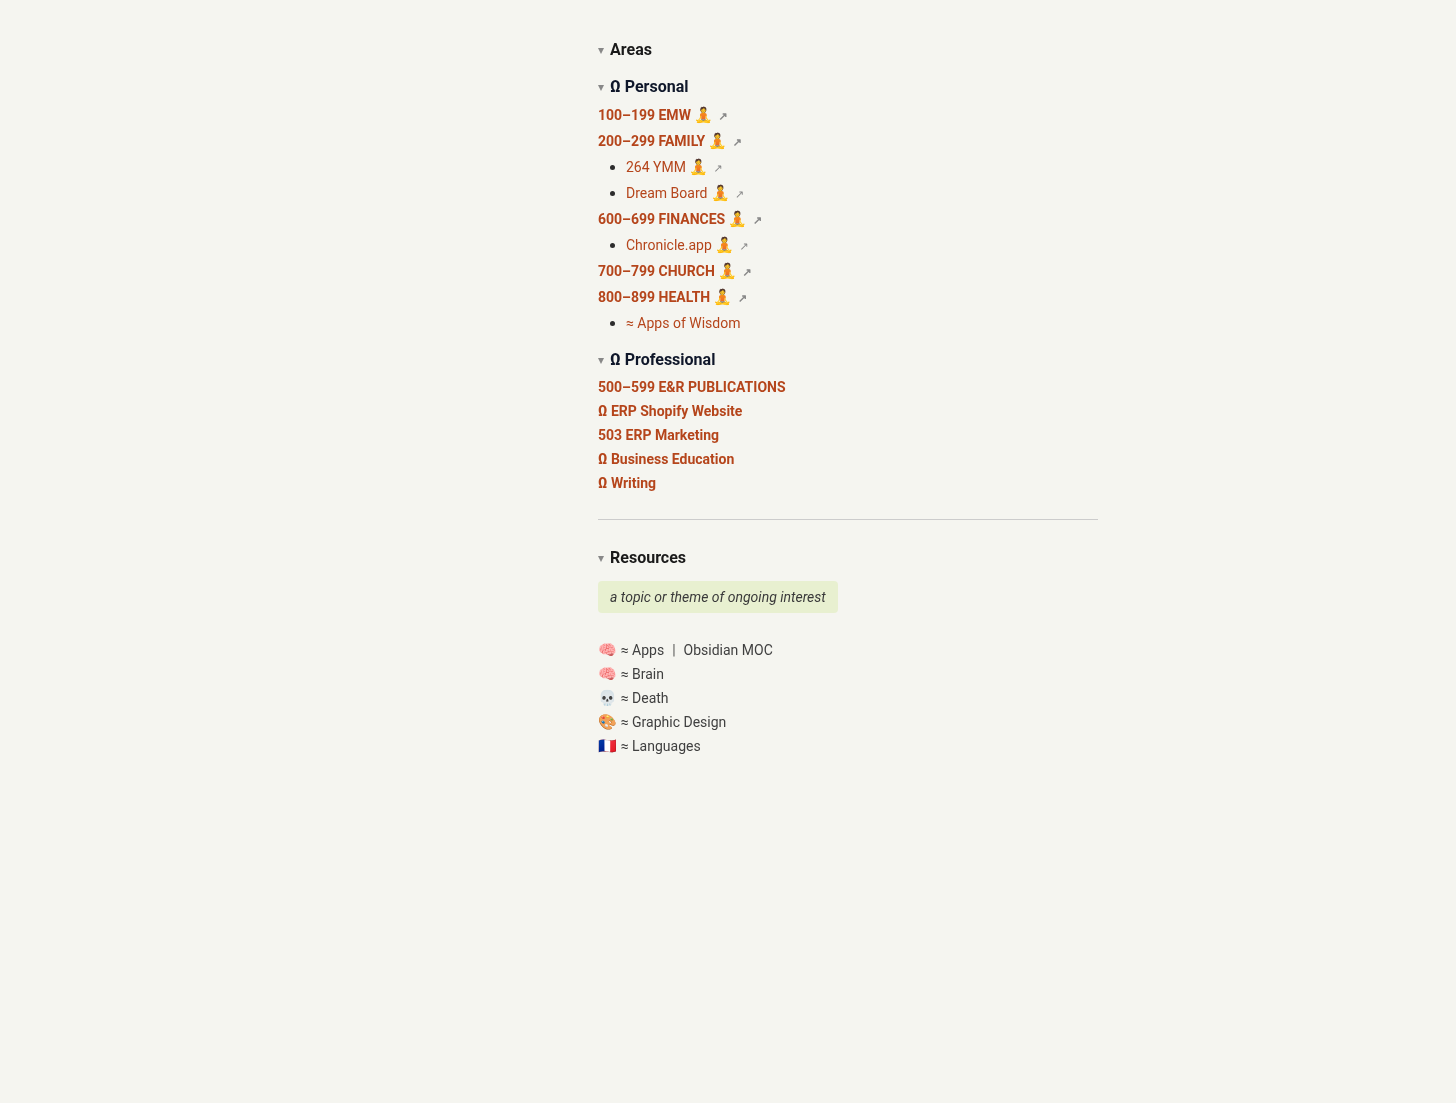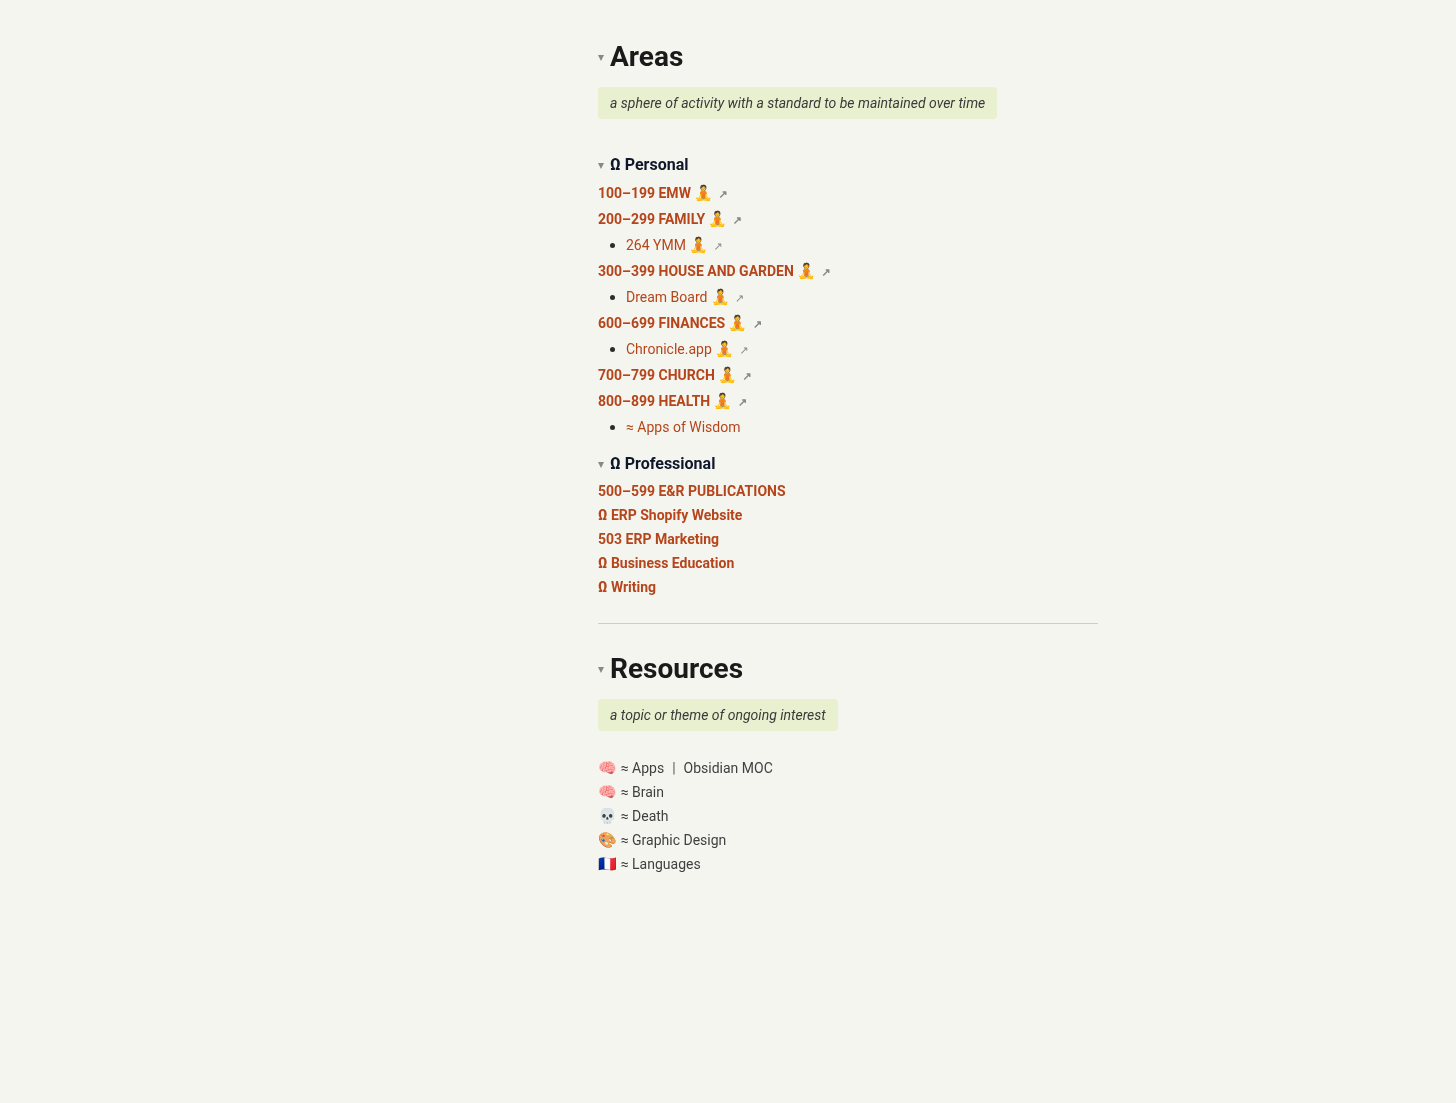--- a/index.html
+++ b/index.html
@@ -23,21 +23,21 @@
       margin-bottom: 10px;
     }
     .section-header {
       display: flex;
       align-items: center;
       gap: 6px;
       margin-bottom: 14px;
       margin-top: 20px;
     }
     .section-title {
-      font-size: 28px;
+      font-size: 16px;
       font-weight: 700;
       color: #1a1a1a;
     }
     .chevron {
       color: #888;
       font-size: 12px;
       cursor: pointer;
     }
     .definition-box {
       background-color: #e8f0d0;
@@ -120,21 +120,20 @@
 <body>
 
 <div class="container">
 
   <div class="section">
     <div class="section-header">
       <span class="chevron">▾</span>
       <span class="section-title">Areas</span>
     </div>
 
-    <div class="definition-box">a sphere of activity with a standard to be maintained over time</div>
 
     
     <div class="subsection-header">
       <span class="chevron">▾</span>
       <span class="subsection-title">Ω Personal</span>
     </div>
 
     <div>
       <a class="link-item">
         <span>100–199 EMW</span>
@@ -150,25 +149,20 @@
       <ul class="bullet-list">
         <li>
           <a>
             <span>264 YMM</span>
             <span class="emoji"> 🧘</span>
             <span class="external-icon">↗</span>
           </a>
         </li>
       </ul>
 
-      <a class="link-item">
-        <span>300–399 HOUSE AND GARDEN</span>
-        <span class="emoji"> 🧘</span>
-        <span class="external-icon">↗</span>
-      </a>
       <ul class="bullet-list">
         <li>
           <a>
             <span>Dream Board</span>
             <span class="emoji"> 🧘</span>
             <span class="external-icon">↗</span>
           </a>
         </li>
       </ul>
 

